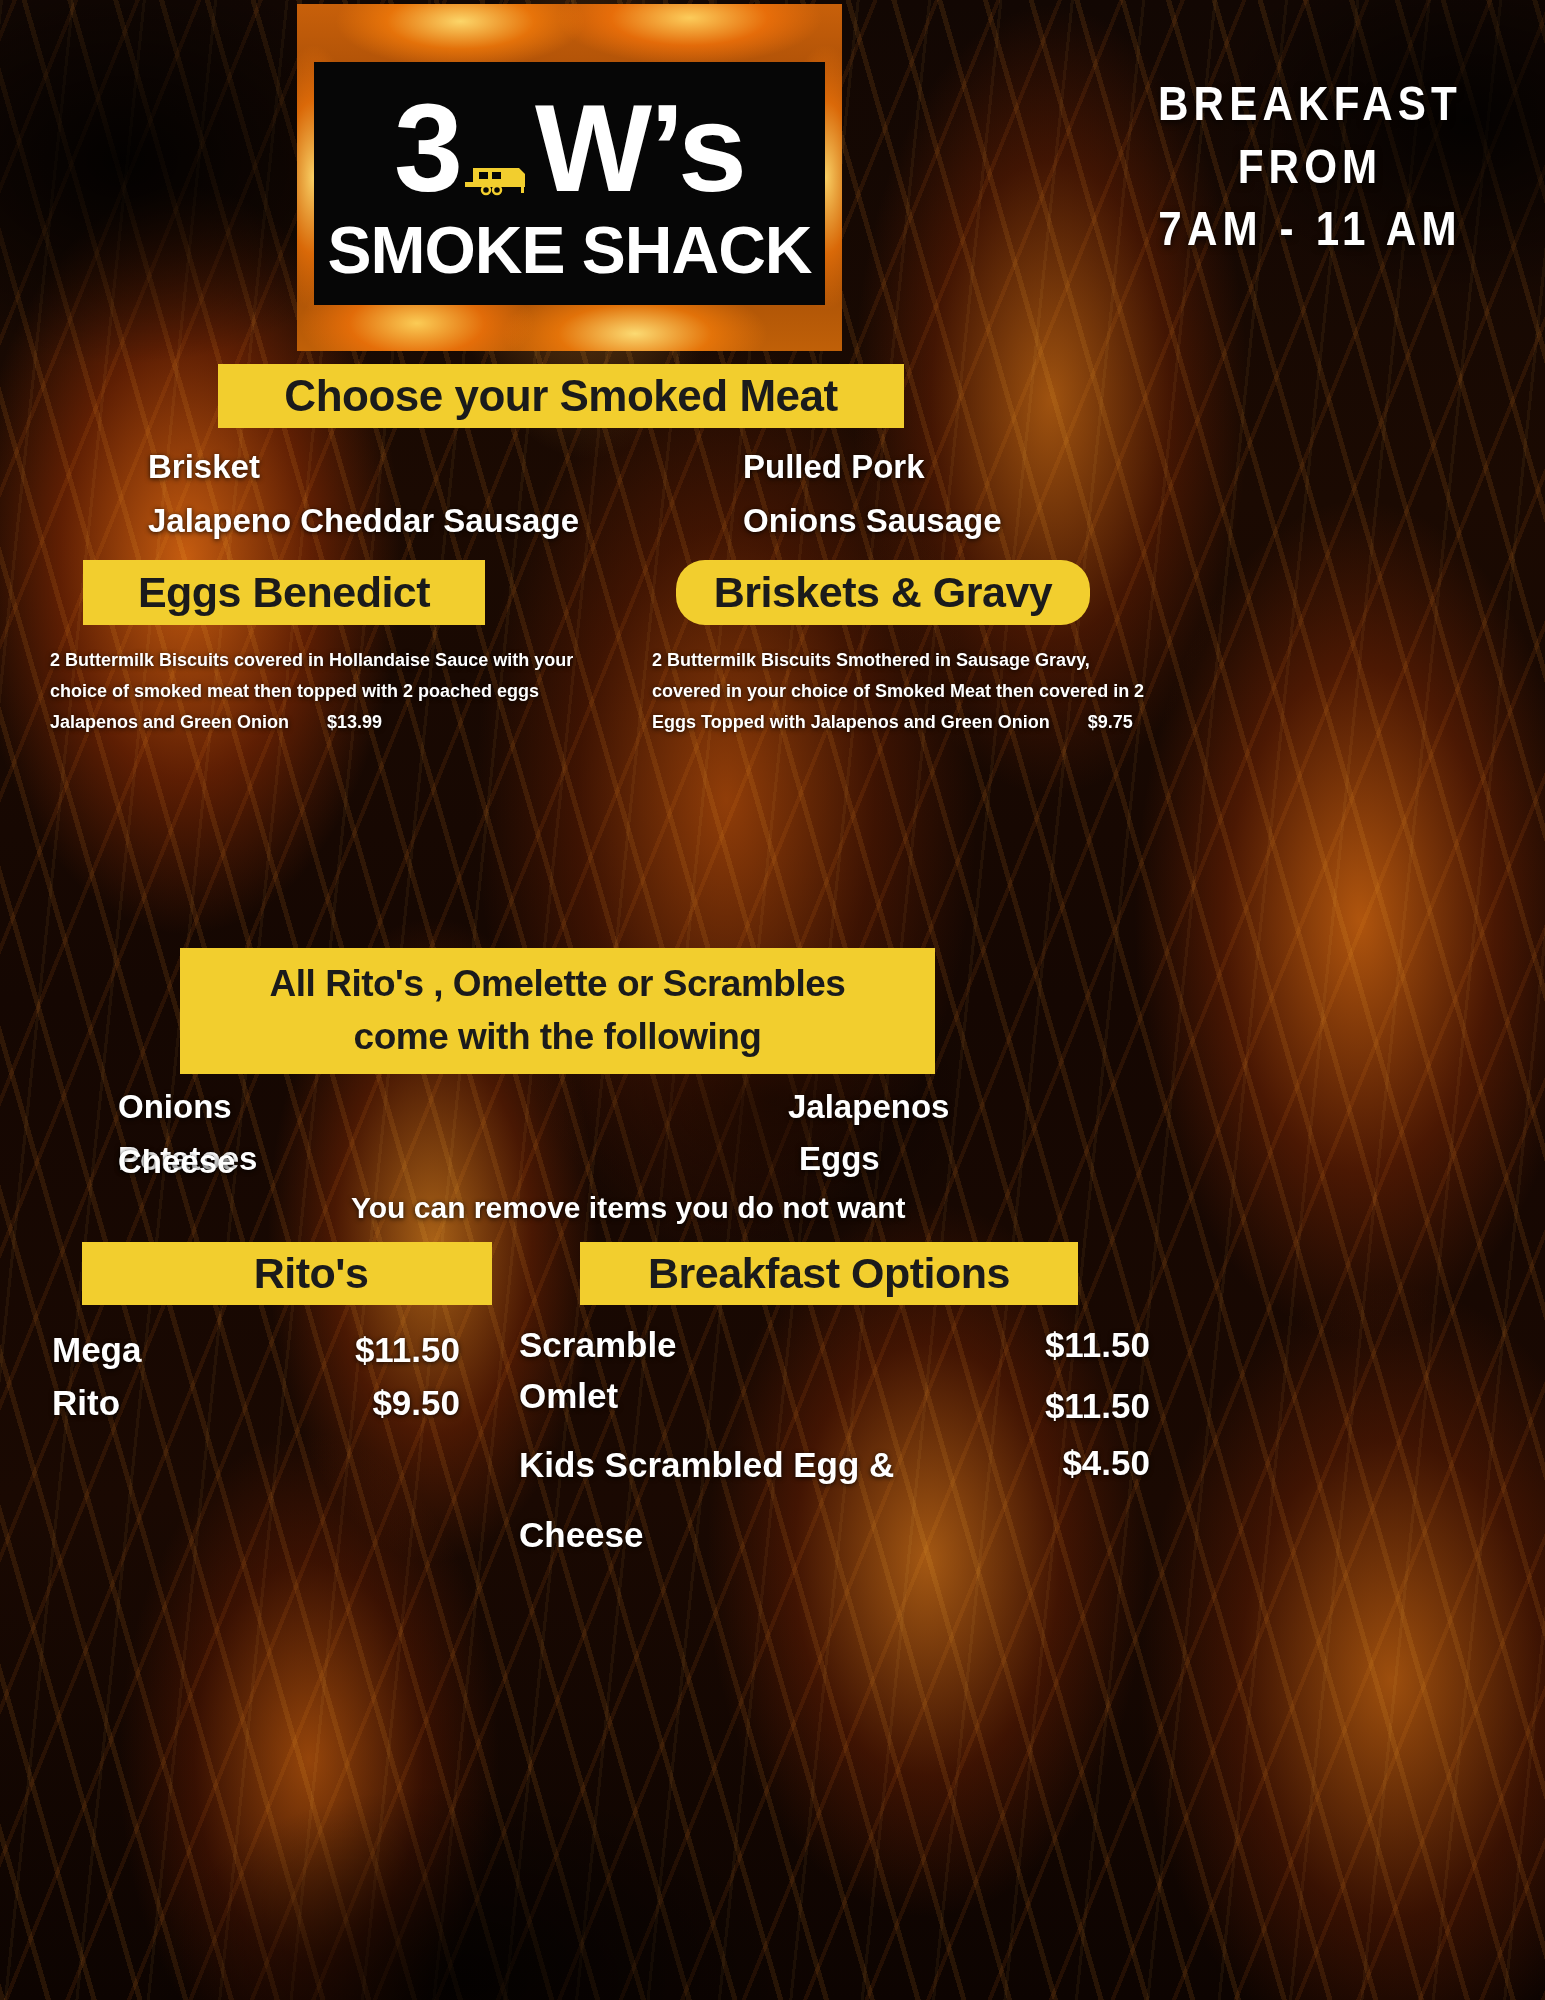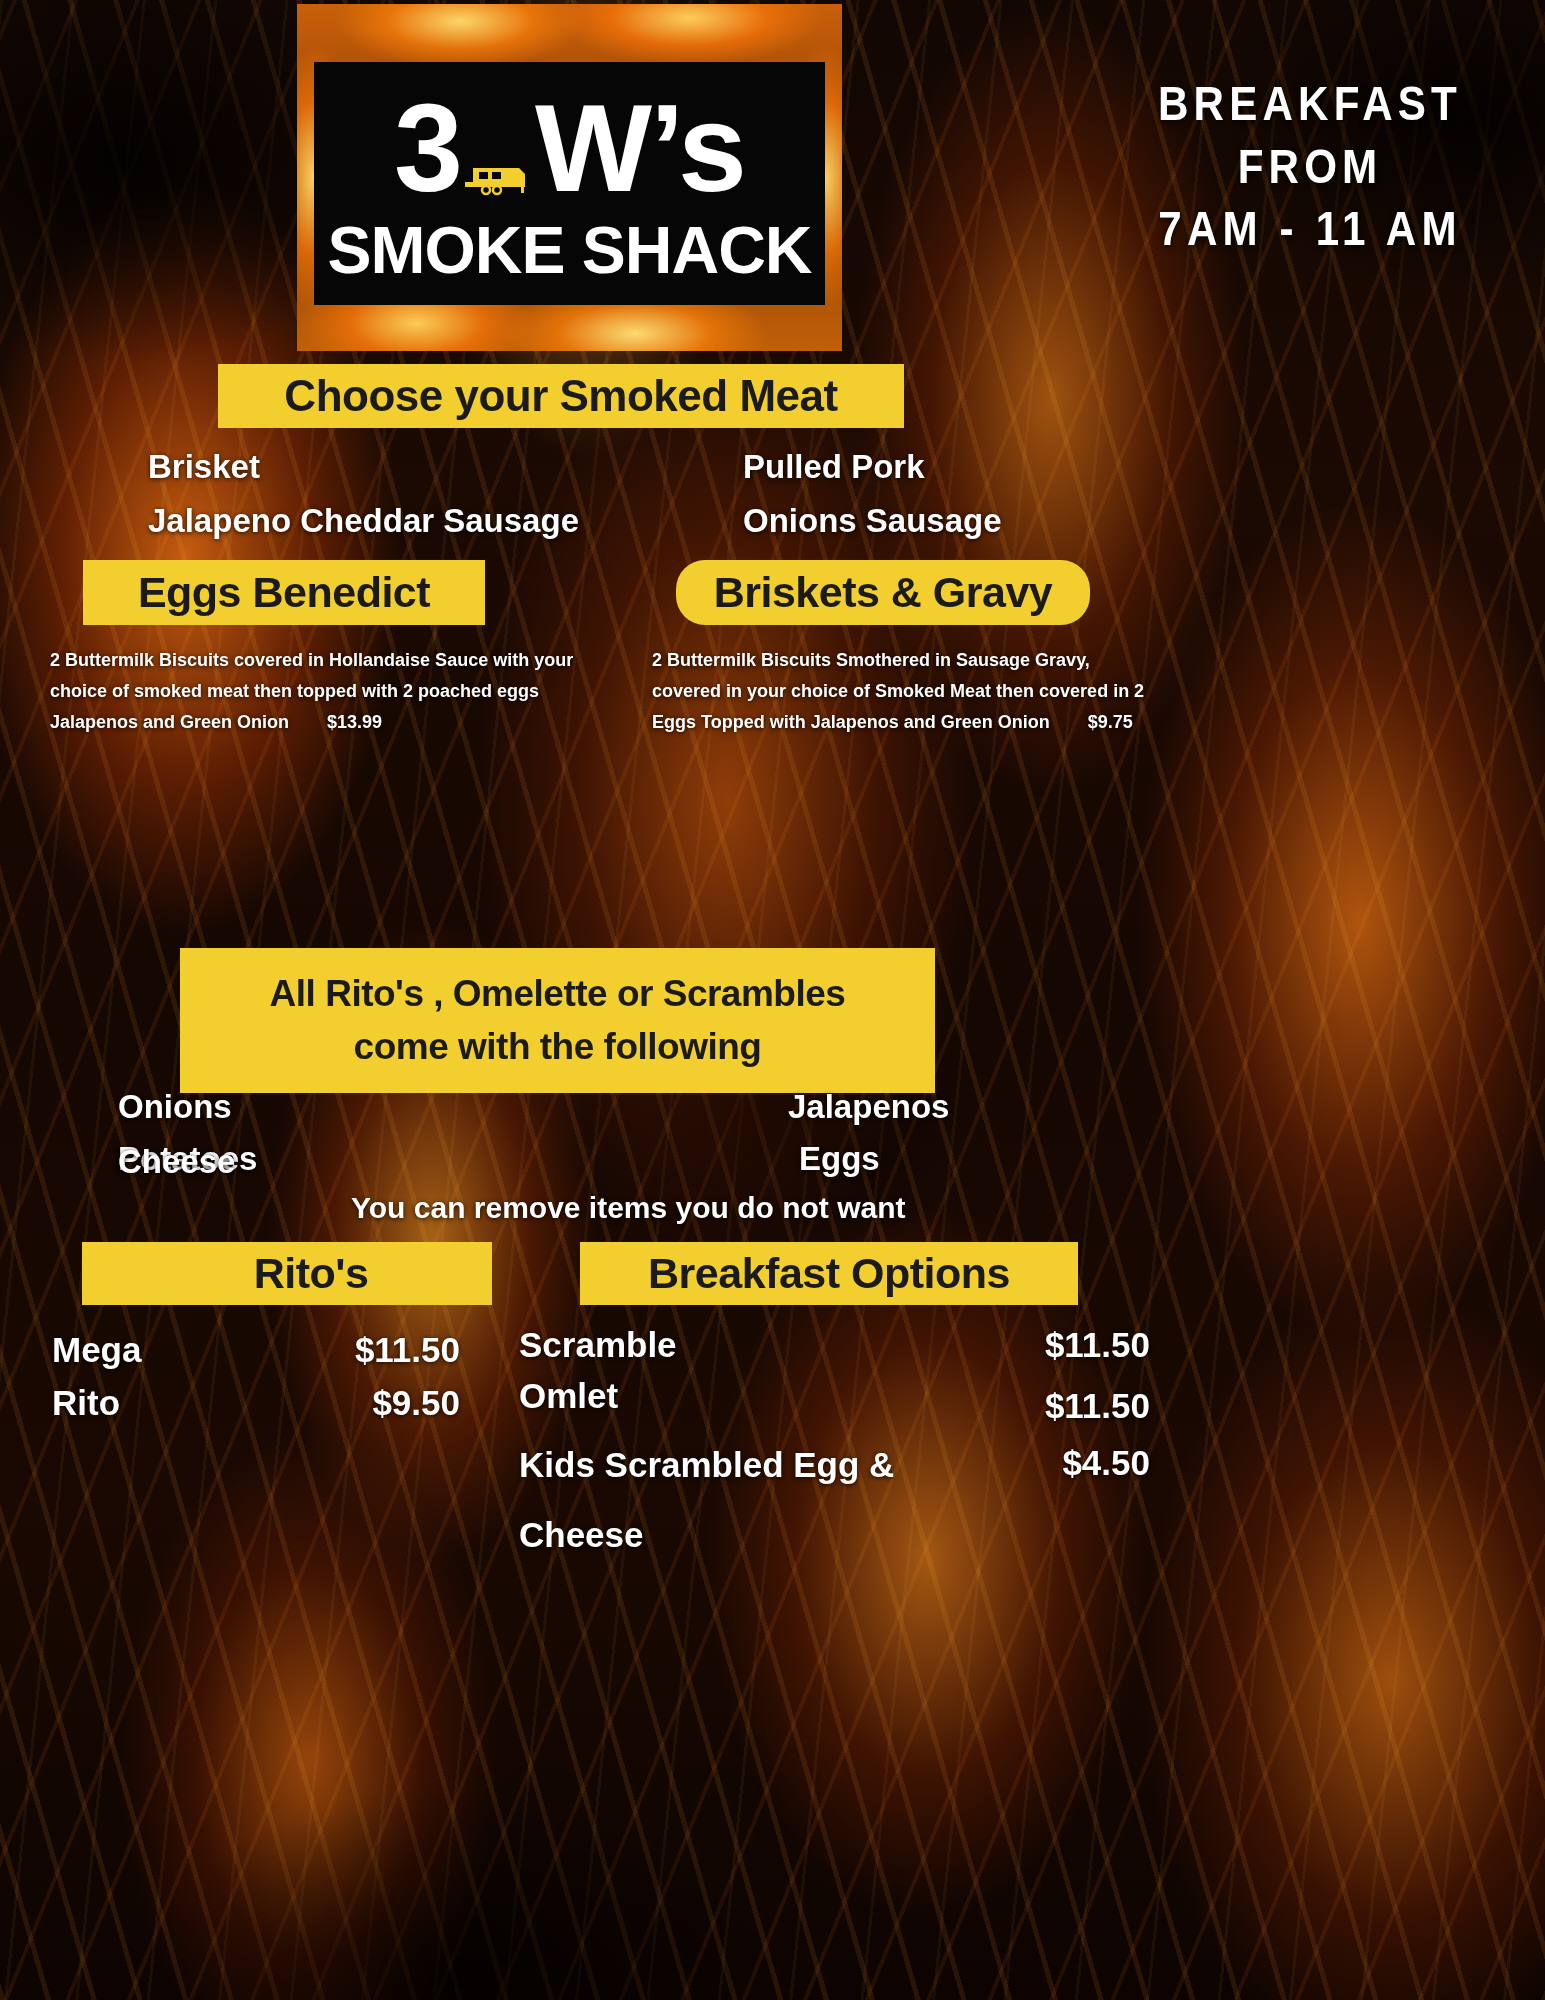--- a/index.html
+++ b/index.html
@@ -219,21 +219,21 @@
     </div>
 
     <div class="banner" style="left:676px; top:560px; width:414px; height:65px; font-size:43px;border-radius:29px;">
       <span>Briskets &amp; Gravy</span>
     </div>
 
     <div class="desc" style="left:652px; top:645px; width:500px;">
       <span>2 Buttermilk Biscuits Smothered in Sausage Gravy, covered in your choice of Smoked Meat then covered in 2 Eggs Topped with Jalapenos and Green Onion</span><span class="priceinline">$9.75</span>
     </div>
 
-    <div class="banner" style="left:180px; top:948px; width:755px; height:145px; font-size:37px; flex-direction:column; line-height:1.42;">
+    <div class="banner" style="left:180px; top:948px; width:755px; height:126px; font-size:37px; flex-direction:column; line-height:1.42;">
       <span>All Rito's , Omelette or Scrambles</span>
       <span>come with the following</span>
     </div>
 
     <div class="wtext" style="left:118px; top:1088px; font-size:33px;">
       <span>Onions</span>
     </div>
     <div class="wtext" style="left:118px; top:1140px; font-size:33px;">
       <span>Potatoes</span>
     </div>

